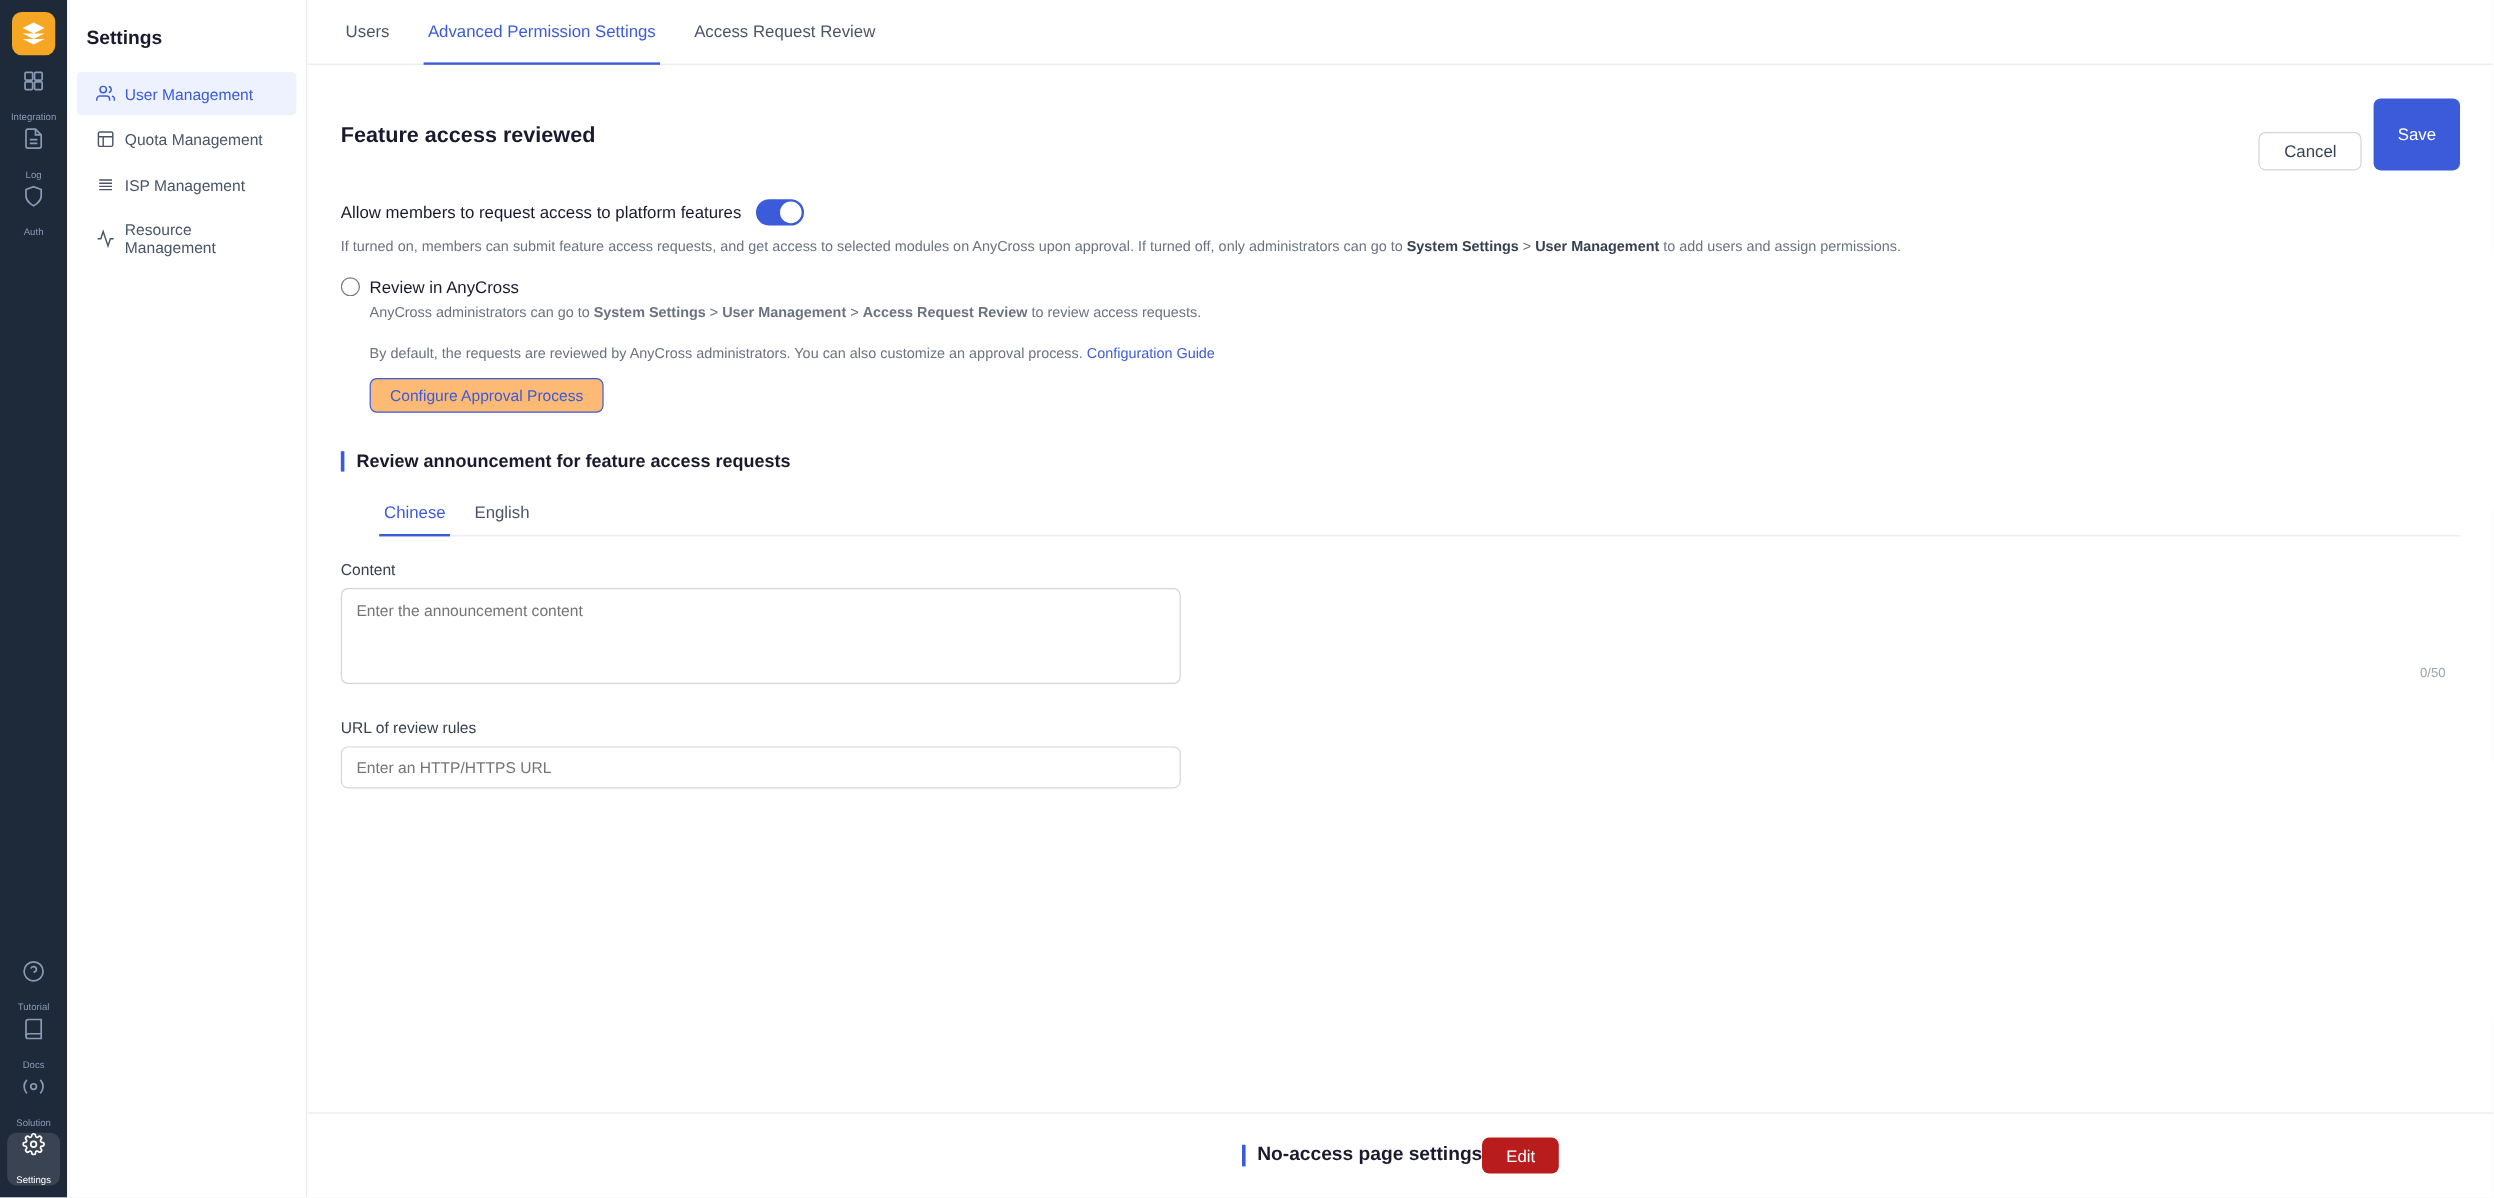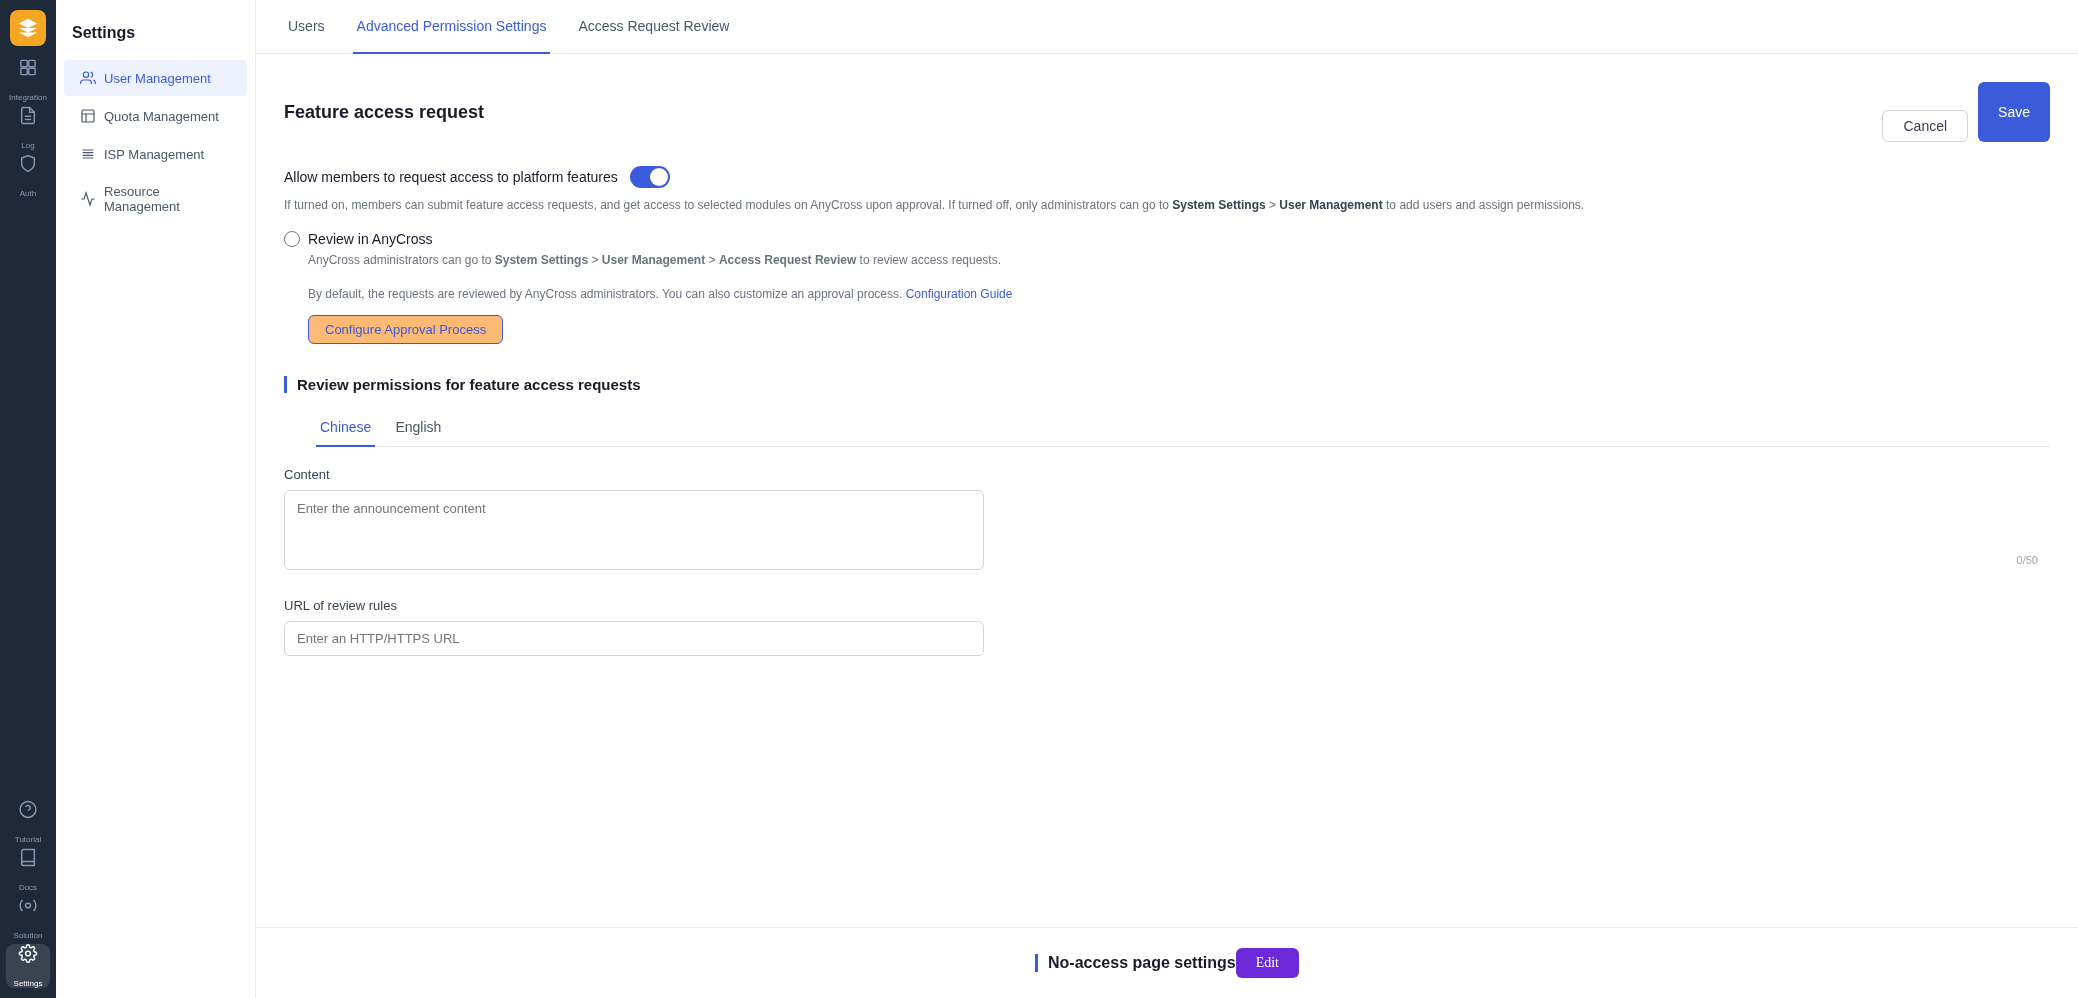--- a/index.html
+++ b/index.html
@@ -303,26 +303,25 @@
     .no-access-title {
       font-size: 16px;
       font-weight: 600;
       color: #1a1a2e;
       border-left: 3px solid #3b5bdb;
       padding-left: 10px;
     }
     .btn-edit {
       padding: 7px 20px;
       border: none;
-      background: #6d28d9;
+      background: #b91c1c;
       border-radius: 6px;
       font-size: 14px;
       color: #fff;
       cursor: pointer;
-      font-family: Liberation Serif, serif;
     }
   </style>
 </head>
 <body>
 
 <nav class="nav-bar">
   <div class="nav-logo">
     <svg viewBox="0 0 24 24">
       <path d="M12 2L2 7l10 5 10-5-10-5zM2 17l10 5 10-5M2 12l10 5 10-5"></path>
     </svg>
@@ -429,21 +428,21 @@
 
   <div class="tab-bar">
     <div class="tab">Users</div>
     <div class="tab active">Advanced Permission Settings</div>
     <div class="tab">Access Request Review</div>
   </div>
 
   <div class="content-area">
 
     <div class="page-header-row">
-      <div class="section-title">Feature access request</div>
+      <div class="section-title">Feature access reviewed</div>
       <div class="header-actions">
         <button class="btn-cancel">Cancel</button>
         <button class="btn-save">Save</button>
       </div>
     </div>
 
     <div class="section-block">
 
       <div class="toggle-row">
         <span class="toggle-label">Allow members to request access to platform features</span>
@@ -467,21 +466,21 @@
       <div class="radio-option">
         <p class="radio-desc">
           By default, the requests are reviewed by AnyCross administrators. You can also customize an approval process. <a href="#" class="link-text">Configuration Guide</a>
         </p>
         <button class="btn-configure">Configure Approval Process</button>
       </div>
     </div>
 
     <div class="section-block">
       <div class="section-heading">
-        <span>Review permissions for feature access requests</span>
+        <span>Review announcement for feature access requests</span>
       </div>
 
       
       <div class="lang-tab-bar">
         <div class="lang-tab active">Chinese</div>
         <div class="lang-tab">English</div>
       </div>
 
       
       <div class="field-label">Content</div>

